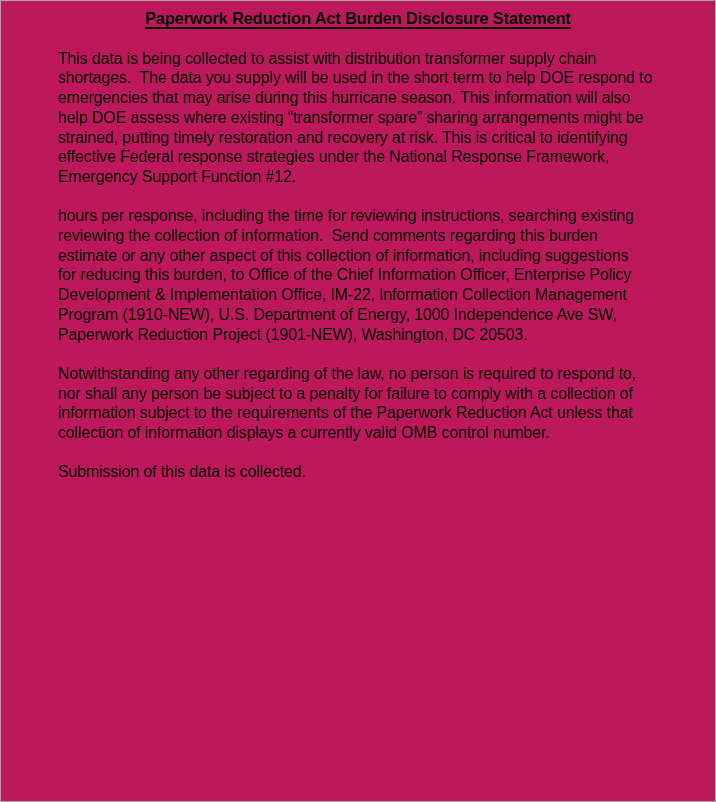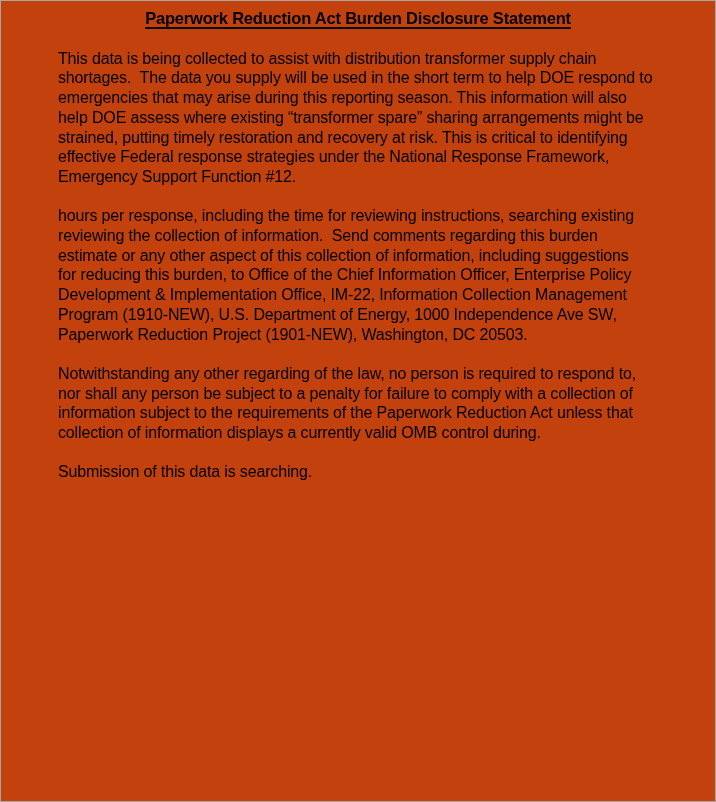--- a/index.html
+++ b/index.html
@@ -5,21 +5,21 @@
   html, body {
     margin: 0;
     padding: 0;
     background: #ffffff;
   }
   .page {
     position: relative;
     width: 716px;
     height: 802px;
     box-sizing: border-box;
-    background: #c2410c;
+    background: #be185d;
     border: 1px solid #a6a6a6;
     overflow: hidden;
     font-family: "Liberation Sans", sans-serif;
     color: #000000;
   }
   .doc-title {
     margin-top: 7px;
     text-align: center;
     font-size: 16.5px;
     font-weight: bold;
@@ -46,38 +46,38 @@
 </style>
 </head>
 <body>
 
 <div class="page">
   <div class="doc-title">Paperwork Reduction Act Burden Disclosure Statement</div>
   <div class="doc-body">
     <div class="para">
         <div class="line">This data is being collected to assist with distribution transformer supply chain</div>
         <div class="line">shortages.  The data you supply will be used in the short term to help DOE respond to</div>
-        <div class="line">emergencies that may arise during this reporting season. This information will also</div>
+        <div class="line">emergencies that may arise during this hurricane season. This information will also</div>
         <div class="line">help DOE assess where existing “transformer spare” sharing arrangements might be</div>
         <div class="line">strained, putting timely restoration and recovery at risk. This is critical to identifying</div>
         <div class="line">effective Federal response strategies under the National Response Framework,</div>
         <div class="line">Emergency Support Function #12.</div>
       </div>
     <div class="para">
         <div class="line">hours per response, including the time for reviewing instructions, searching existing</div>
         <div class="line">reviewing the collection of information.  Send comments regarding this burden</div>
         <div class="line">estimate or any other aspect of this collection of information, including suggestions</div>
         <div class="line">for reducing this burden, to Office of the Chief Information Officer, Enterprise Policy</div>
         <div class="line">Development &amp; Implementation Office, IM-22, Information Collection Management</div>
         <div class="line">Program (1910-NEW), U.S. Department of Energy, 1000 Independence Ave SW,</div>
         <div class="line">Paperwork Reduction Project (1901-NEW), Washington, DC 20503.</div>
       </div>
     <div class="para">
         <div class="line">Notwithstanding any other regarding of the law, no person is required to respond to,</div>
         <div class="line">nor shall any person be subject to a penalty for failure to comply with a collection of</div>
         <div class="line">information subject to the requirements of the Paperwork Reduction Act unless that</div>
-        <div class="line">collection of information displays a currently valid OMB control during.</div>
+        <div class="line">collection of information displays a currently valid OMB control number.</div>
       </div>
     <div class="para">
-        <div class="line">Submission of this data is searching.</div>
+        <div class="line">Submission of this data is collected.</div>
       </div>
   </div>
 </div>
 
 </body></html>

